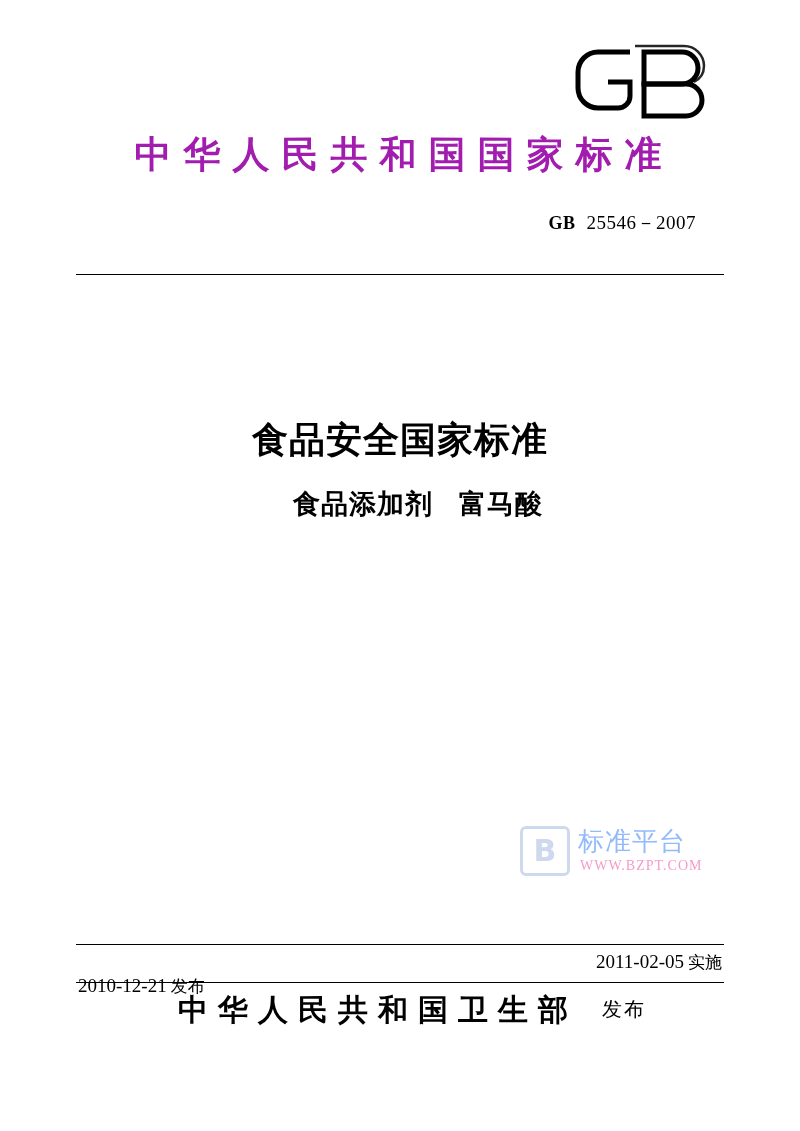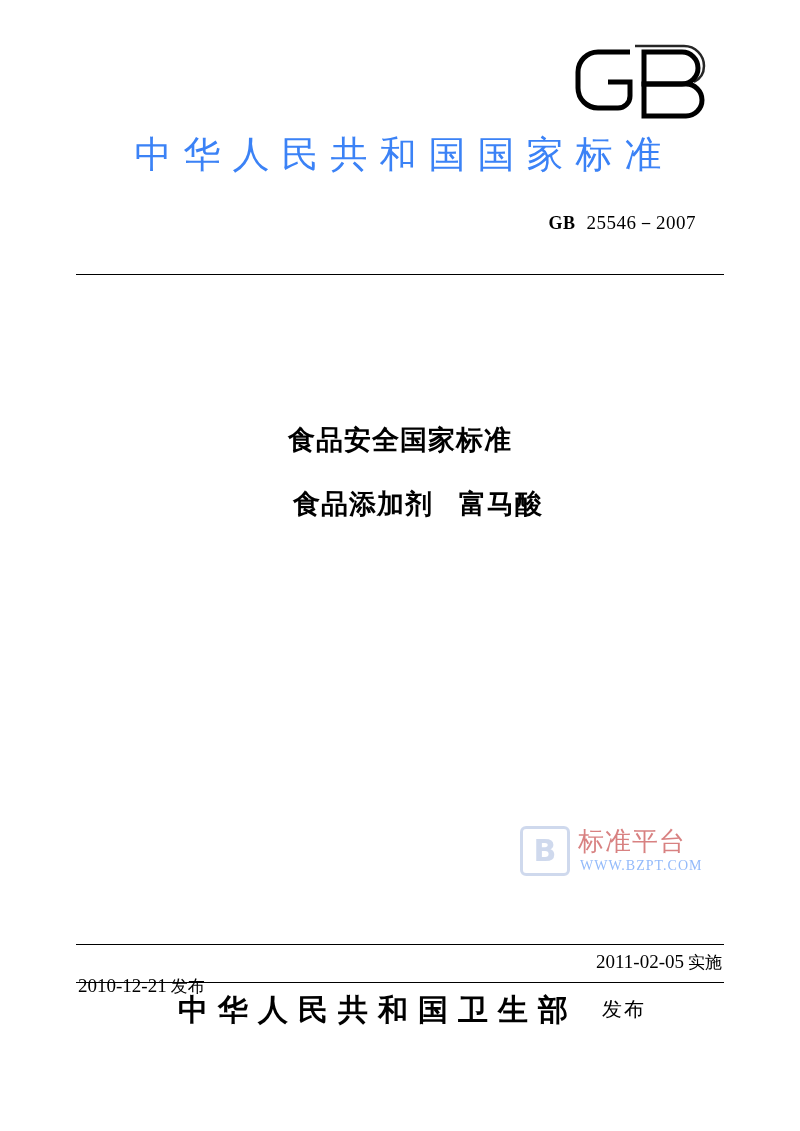--- a/index.html
+++ b/index.html
@@ -30,25 +30,25 @@
   }
 
   
   .std-title {
     position: absolute;
     top: 130px;
     left: 72px;
     right: 76px;
     text-align: center;
     font-family: "DejaVu Sans", sans-serif;
-    font-weight: normal;
+    font-weight: bold;
     font-size: 37px;
     letter-spacing: 12px;
     text-indent: 12px;
-    color: #3b82f6;
+    color: #a21caf;
     white-space: nowrap;
   }
 
   
   .std-number {
     position: absolute;
     top: 210px;
     right: 104px;
     font-family: "Liberation Serif", serif;
     font-size: 19px;
@@ -75,21 +75,21 @@
     position: absolute;
     top: 420px;
     left: 0;
     width: 100%;
     text-align: center;
     font-family: "DejaVu Sans", sans-serif;
     font-weight: bold;
     color: #000;
   }
   .doc-title .line1 {
-    font-size: 27px;
+    font-size: 36px;
     letter-spacing: 1px;
     line-height: 40px;
   }
   .doc-title .line2 {
     font-size: 27px;
     letter-spacing: 1px;
     line-height: 40px;
     margin-top: 24px;
     padding-left: 36px;
   }
@@ -122,30 +122,30 @@
     font-size: 30px;
     line-height: 44px;
     text-align: center;
   }
   .wm-text {
     position: absolute;
     left: 58px;
     top: 0px;
     font-family: "DejaVu Sans", sans-serif;
     font-size: 26px;
-    color: #b91c1c;
+    color: #3b82f6;
     letter-spacing: 1px;
   }
   .wm-url {
     position: absolute;
     left: 60px;
     top: 34px;
     font-family: "Liberation Serif", serif;
     font-size: 14px;
-    color: #3b82f6;
+    color: #ec4899;
     letter-spacing: 1px;
   }
 
   
   .rule-bottom-top {
     position: absolute;
     top: 944px;
     left: 76px;
     width: 648px;
     height: 0;

